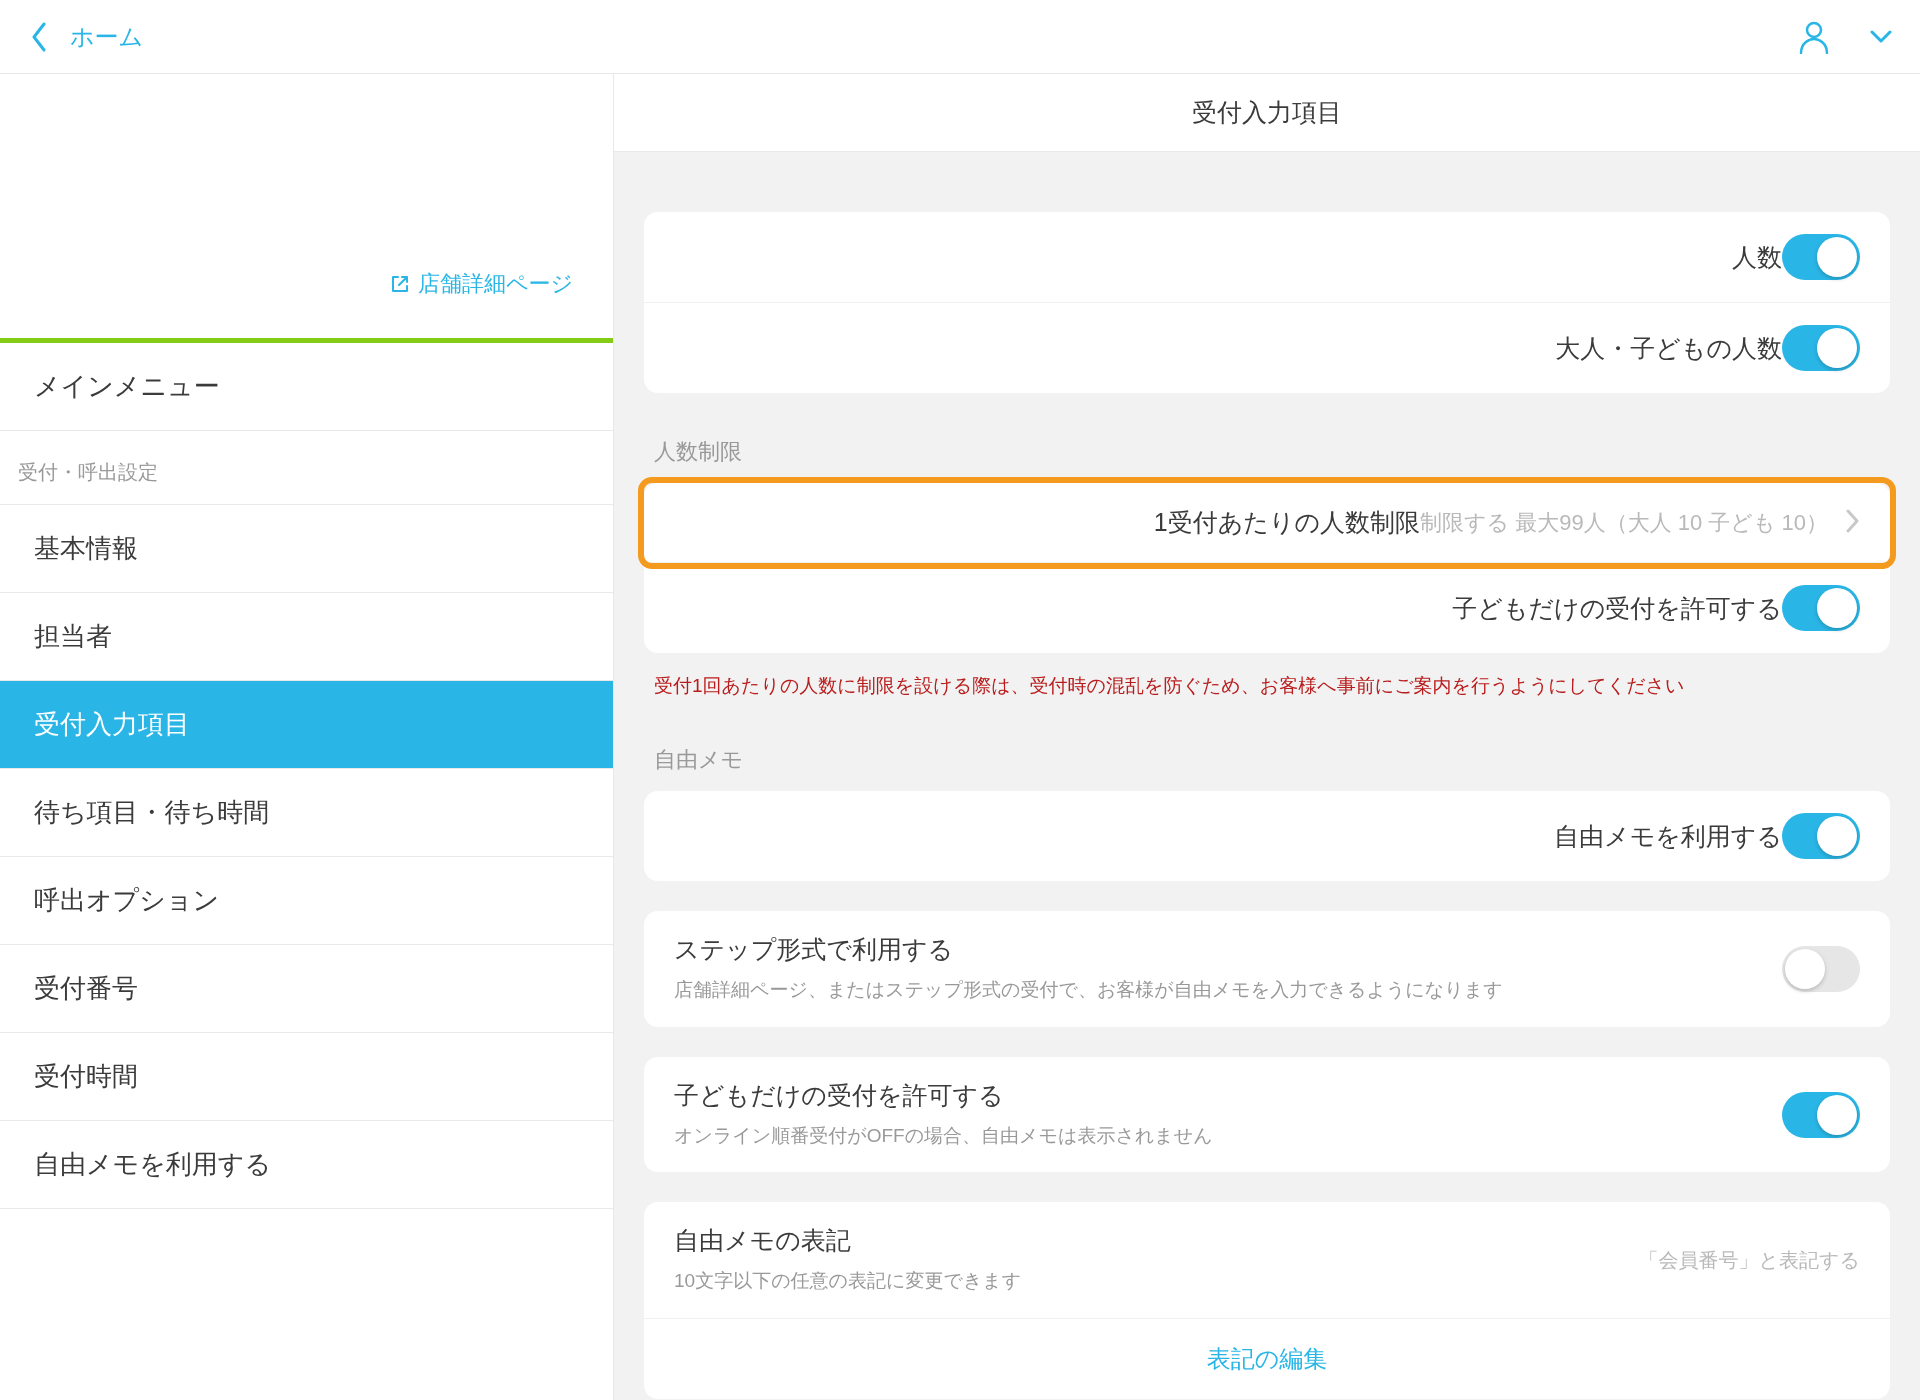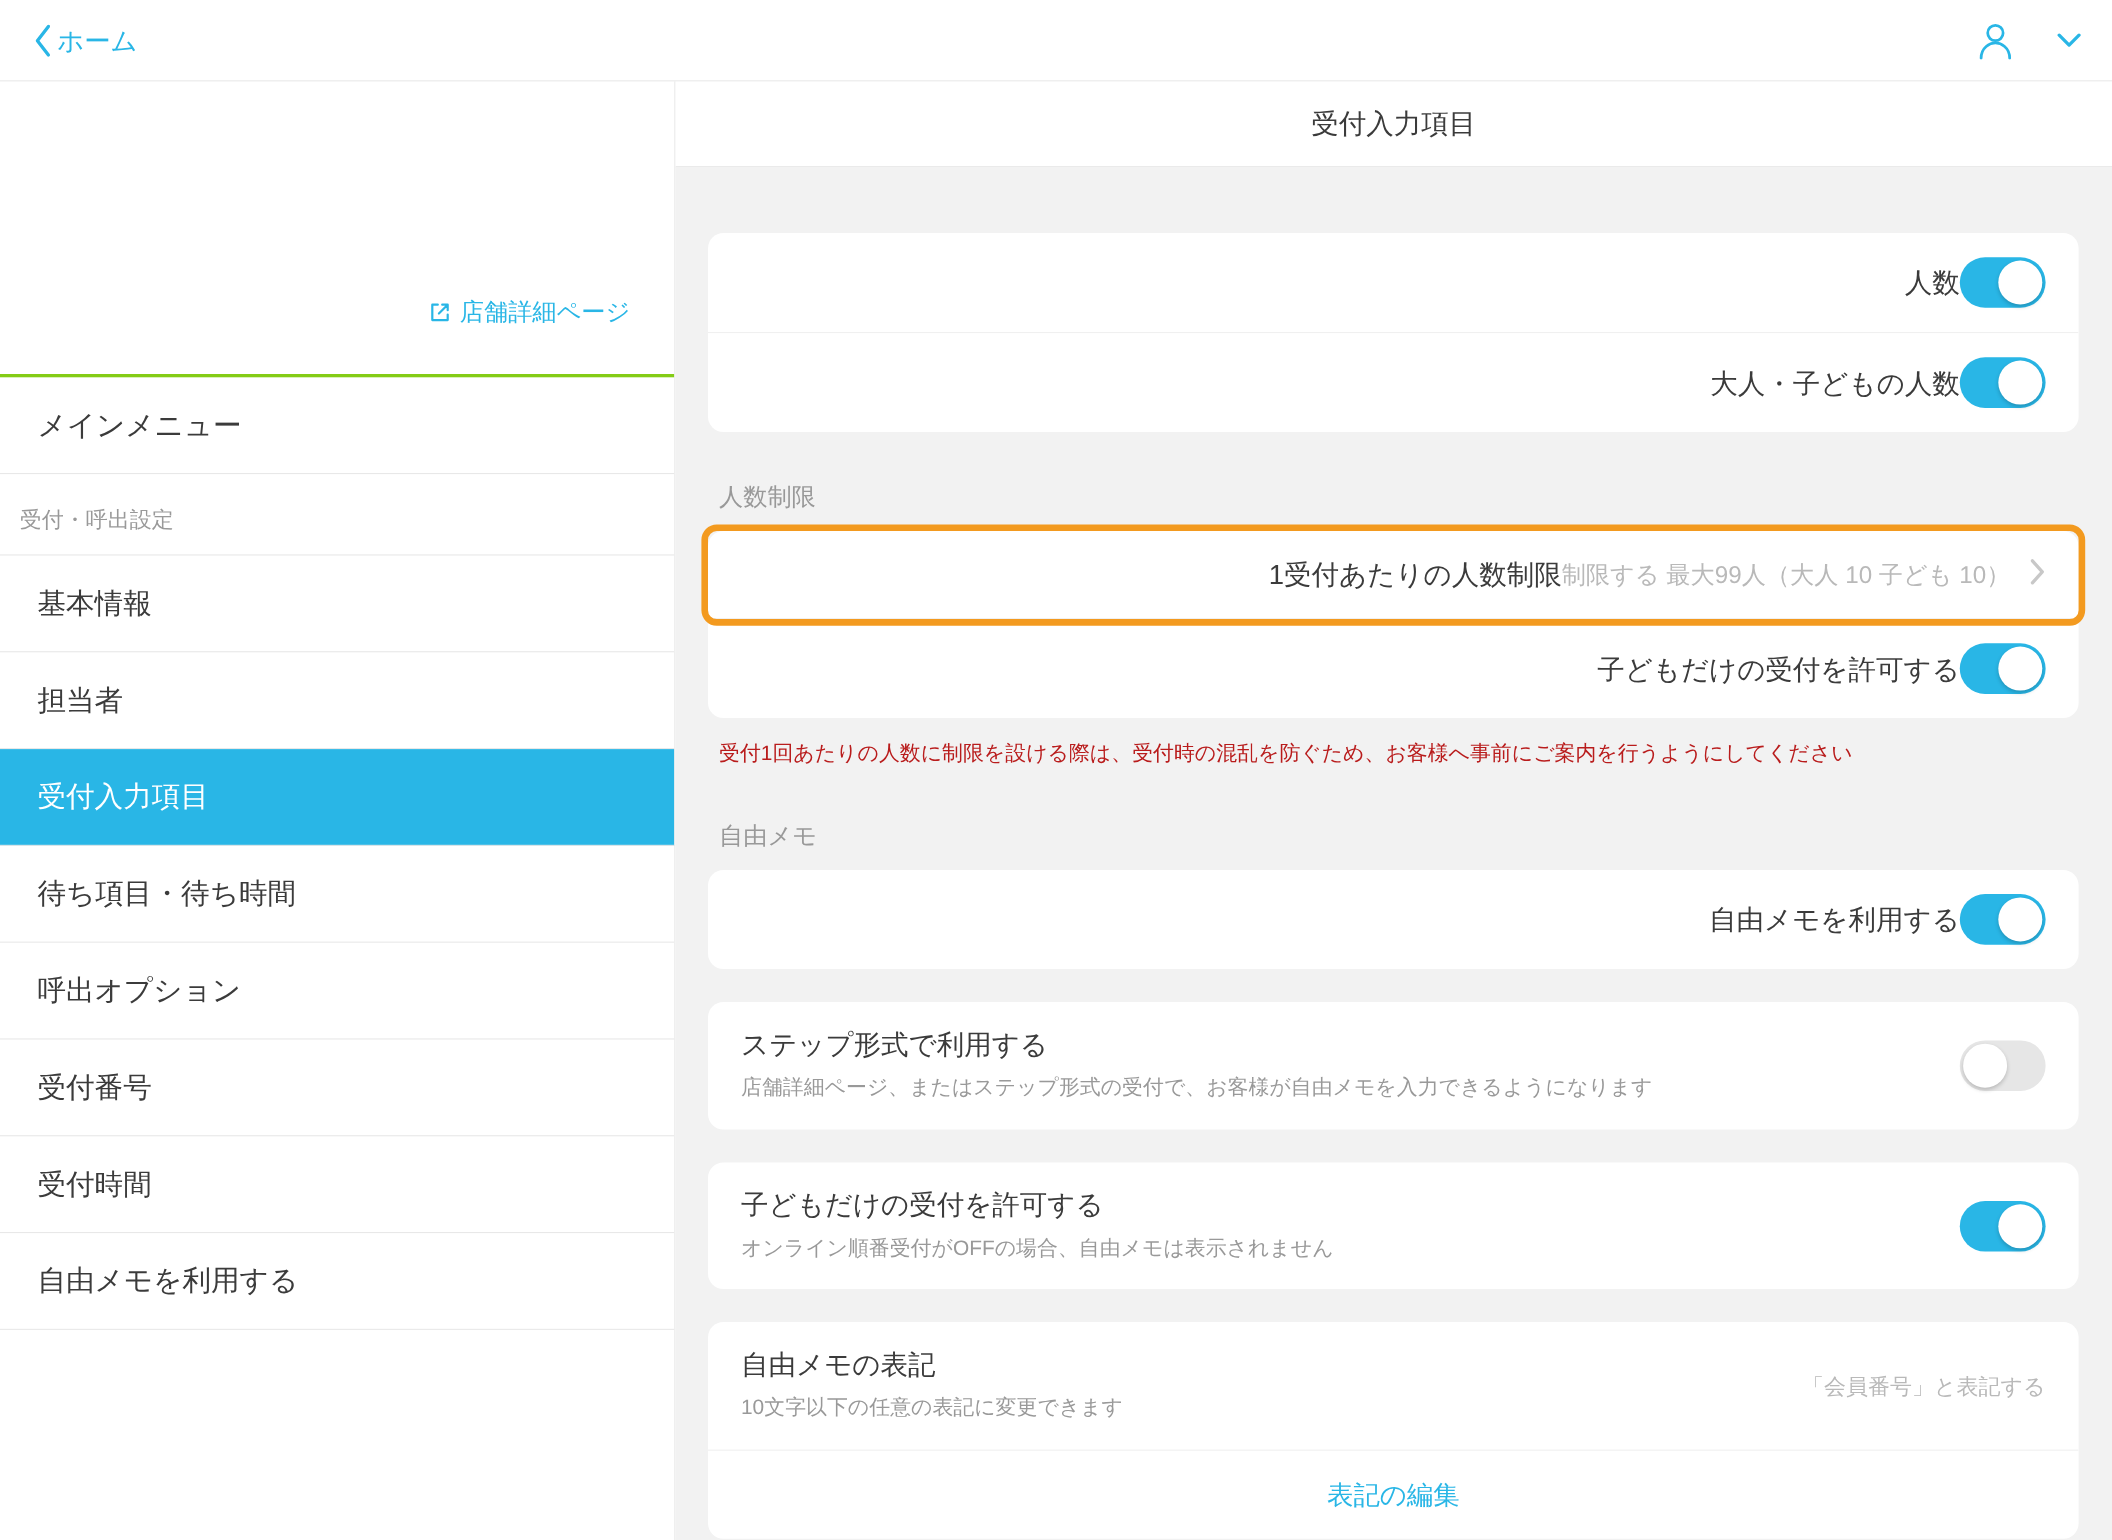--- a/index.html
+++ b/index.html
@@ -1,32 +1,32 @@
 <!DOCTYPE html>
 <html><head>
   <meta charset="utf-8">
   <style>
     * { margin:0; padding:0; box-sizing:border-box; font-family:-apple-system,BlinkMacSystemFont,"Hiragino Sans","Hiragino Kaku Gothic ProN",sans-serif; }
     body { background:#fff; color:#333; width:1920px; height:1400px; overflow:hidden; }
 
     
     .header { height:74px; border-bottom:1px solid #e8e8e8; display:flex; align-items:center; justify-content:space-between; padding:0 28px 0 30px; }
-    .back { display:flex; align-items:center; gap:4px; color:#29b6e6; font-size:24px; cursor:pointer; }
+    .back { display:flex; align-items:center; gap:22px; color:#29b6e6; font-size:24px; cursor:pointer; }
     .back-chev { width:18px; height:30px; }
     .header-right { display:flex; align-items:center; gap:40px; }
     .user-icon { width:32px; height:34px; }
     .chev-down { width:22px; height:14px; }
 
     
     .main { display:flex; height:calc(100% - 74px); }
     .sidebar { width:614px; border-right:1px solid #e8e8e8; display:flex; flex-direction:column; overflow:hidden; }
     .content { flex:1; background:#f2f2f2; display:flex; flex-direction:column; overflow:hidden; }
 
     
-    .store-area { height:269px; border-bottom:3px solid #84cc16; position:relative;text-align:center; }
+    .store-area { height:269px; border-bottom:5px solid #84cc16; position:relative;text-align:center; }
     .store-link { position:absolute; right:40px; top:195px; color:#29b6e6; font-size:22px; display:flex; align-items:center; gap:8px; cursor:pointer; }
     .ext-icon { width:20px; height:20px; }
     .side-item { height:88px; display:flex; align-items:center; padding:0 34px; font-size:26px; color:#3b3b3b; border-bottom:1px solid #e8e8e8; cursor:pointer;font-family:Liberation Mono, monospace; }
     .side-item.active { background:#29b6e6; color:#fff; }
     .side-section { height:74px; display:flex; align-items:flex-end; padding:0 18px 18px; font-size:20px; color:#999; border-bottom:1px solid #e8e8e8; }
 
     
     .content-title { height:78px; background:#fff; display:flex; align-items:center; justify-content:center; font-size:25px; color:#3b3b3b; border-bottom:1px solid #e8e8e8; }
     .content-body { flex:1; overflow-y:auto; padding:0 30px 30px; }
 

